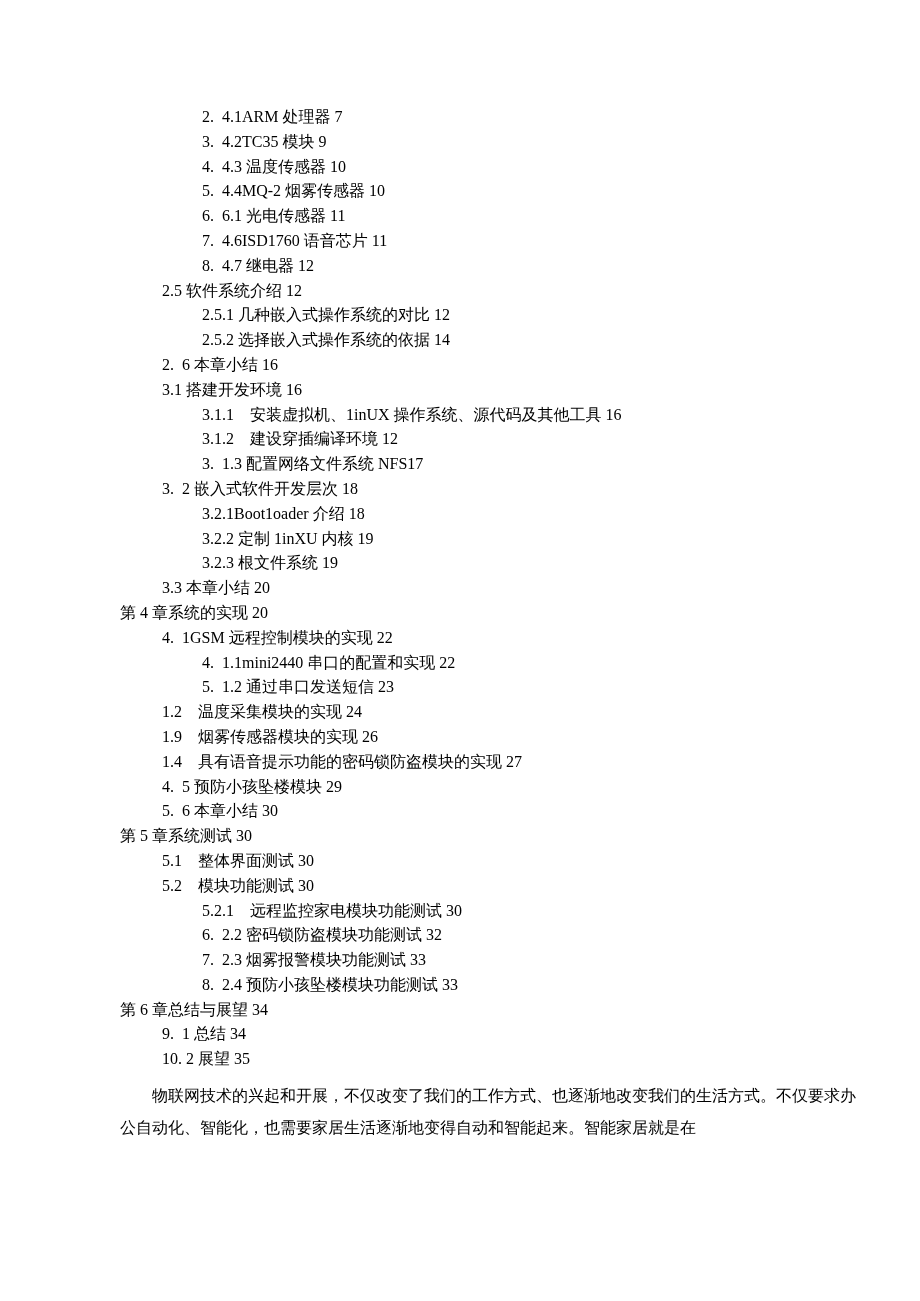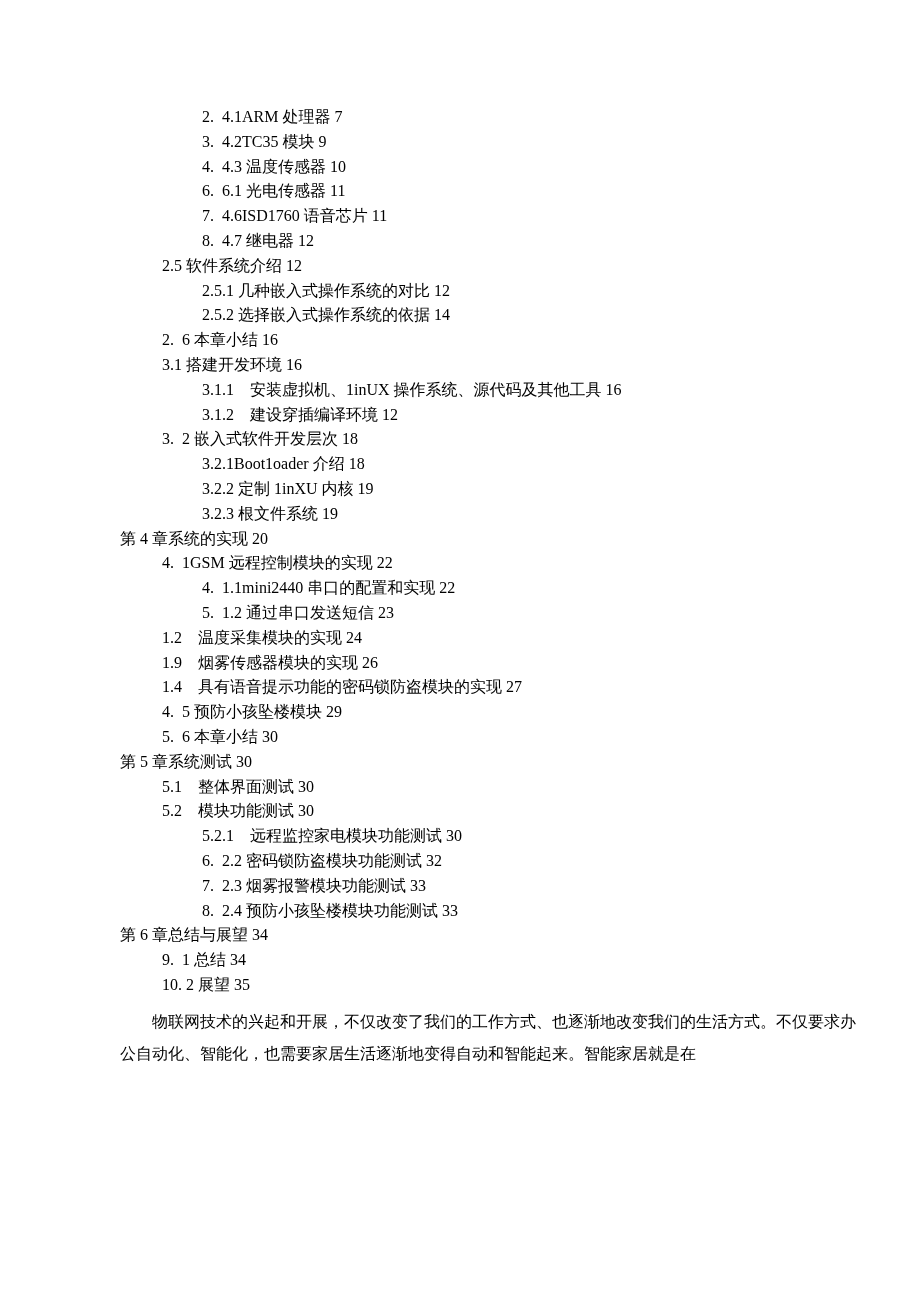--- a/index.html
+++ b/index.html
@@ -33,34 +33,37 @@
   }
 </style>
 </head>
 <body>
 
 <div class="page">
   <div id="toc-container">
       <div class="toc-line indent-2">2.  4.1ARM 处理器 7</div>
       <div class="toc-line indent-2">3.  4.2TC35 模块 9</div>
       <div class="toc-line indent-2">4.  4.3 温度传感器 10</div>
+      <div class="toc-line indent-2">5.  4.4MQ-2 烟雾传感器 10</div>
       <div class="toc-line indent-2">6.  6.1 光电传感器 11</div>
       <div class="toc-line indent-2">7.  4.6ISD1760 语音芯片 11</div>
       <div class="toc-line indent-2">8.  4.7 继电器 12</div>
       <div class="toc-line indent-1b">2.5 软件系统介绍 12</div>
       <div class="toc-line indent-1c">2.5.1 几种嵌入式操作系统的对比 12</div>
       <div class="toc-line indent-1c">2.5.2 选择嵌入式操作系统的依据 14</div>
       <div class="toc-line indent-1b">2.  6 本章小结 16</div>
       <div class="toc-line indent-1b">3.1 搭建开发环境 16</div>
       <div class="toc-line indent-2">3.1.1    安装虚拟机、1inUX 操作系统、源代码及其他工具 16</div>
       <div class="toc-line indent-2">3.1.2    建设穿插编译环境 12</div>
+      <div class="toc-line indent-2">3.  1.3 配置网络文件系统 NFS17</div>
       <div class="toc-line indent-1b">3.  2 嵌入式软件开发层次 18</div>
       <div class="toc-line indent-1c">3.2.1Boot1oader 介绍 18</div>
       <div class="toc-line indent-1c">3.2.2 定制 1inXU 内核 19</div>
       <div class="toc-line indent-1c">3.2.3 根文件系统 19</div>
+      <div class="toc-line indent-1b">3.3 本章小结 20</div>
       <div class="toc-line indent-0">第 4 章系统的实现 20</div>
       <div class="toc-line indent-1b">4.  1GSM 远程控制模块的实现 22</div>
       <div class="toc-line indent-2">4.  1.1mini2440 串口的配置和实现 22</div>
       <div class="toc-line indent-2">5.  1.2 通过串口发送短信 23</div>
       <div class="toc-line indent-1b">1.2    温度采集模块的实现 24</div>
       <div class="toc-line indent-1b">1.9    烟雾传感器模块的实现 26</div>
       <div class="toc-line indent-1b">1.4    具有语音提示功能的密码锁防盗模块的实现 27</div>
       <div class="toc-line indent-1b">4.  5 预防小孩坠楼模块 29</div>
       <div class="toc-line indent-1b">5.  6 本章小结 30</div>
       <div class="toc-line indent-0">第 5 章系统测试 30</div>

